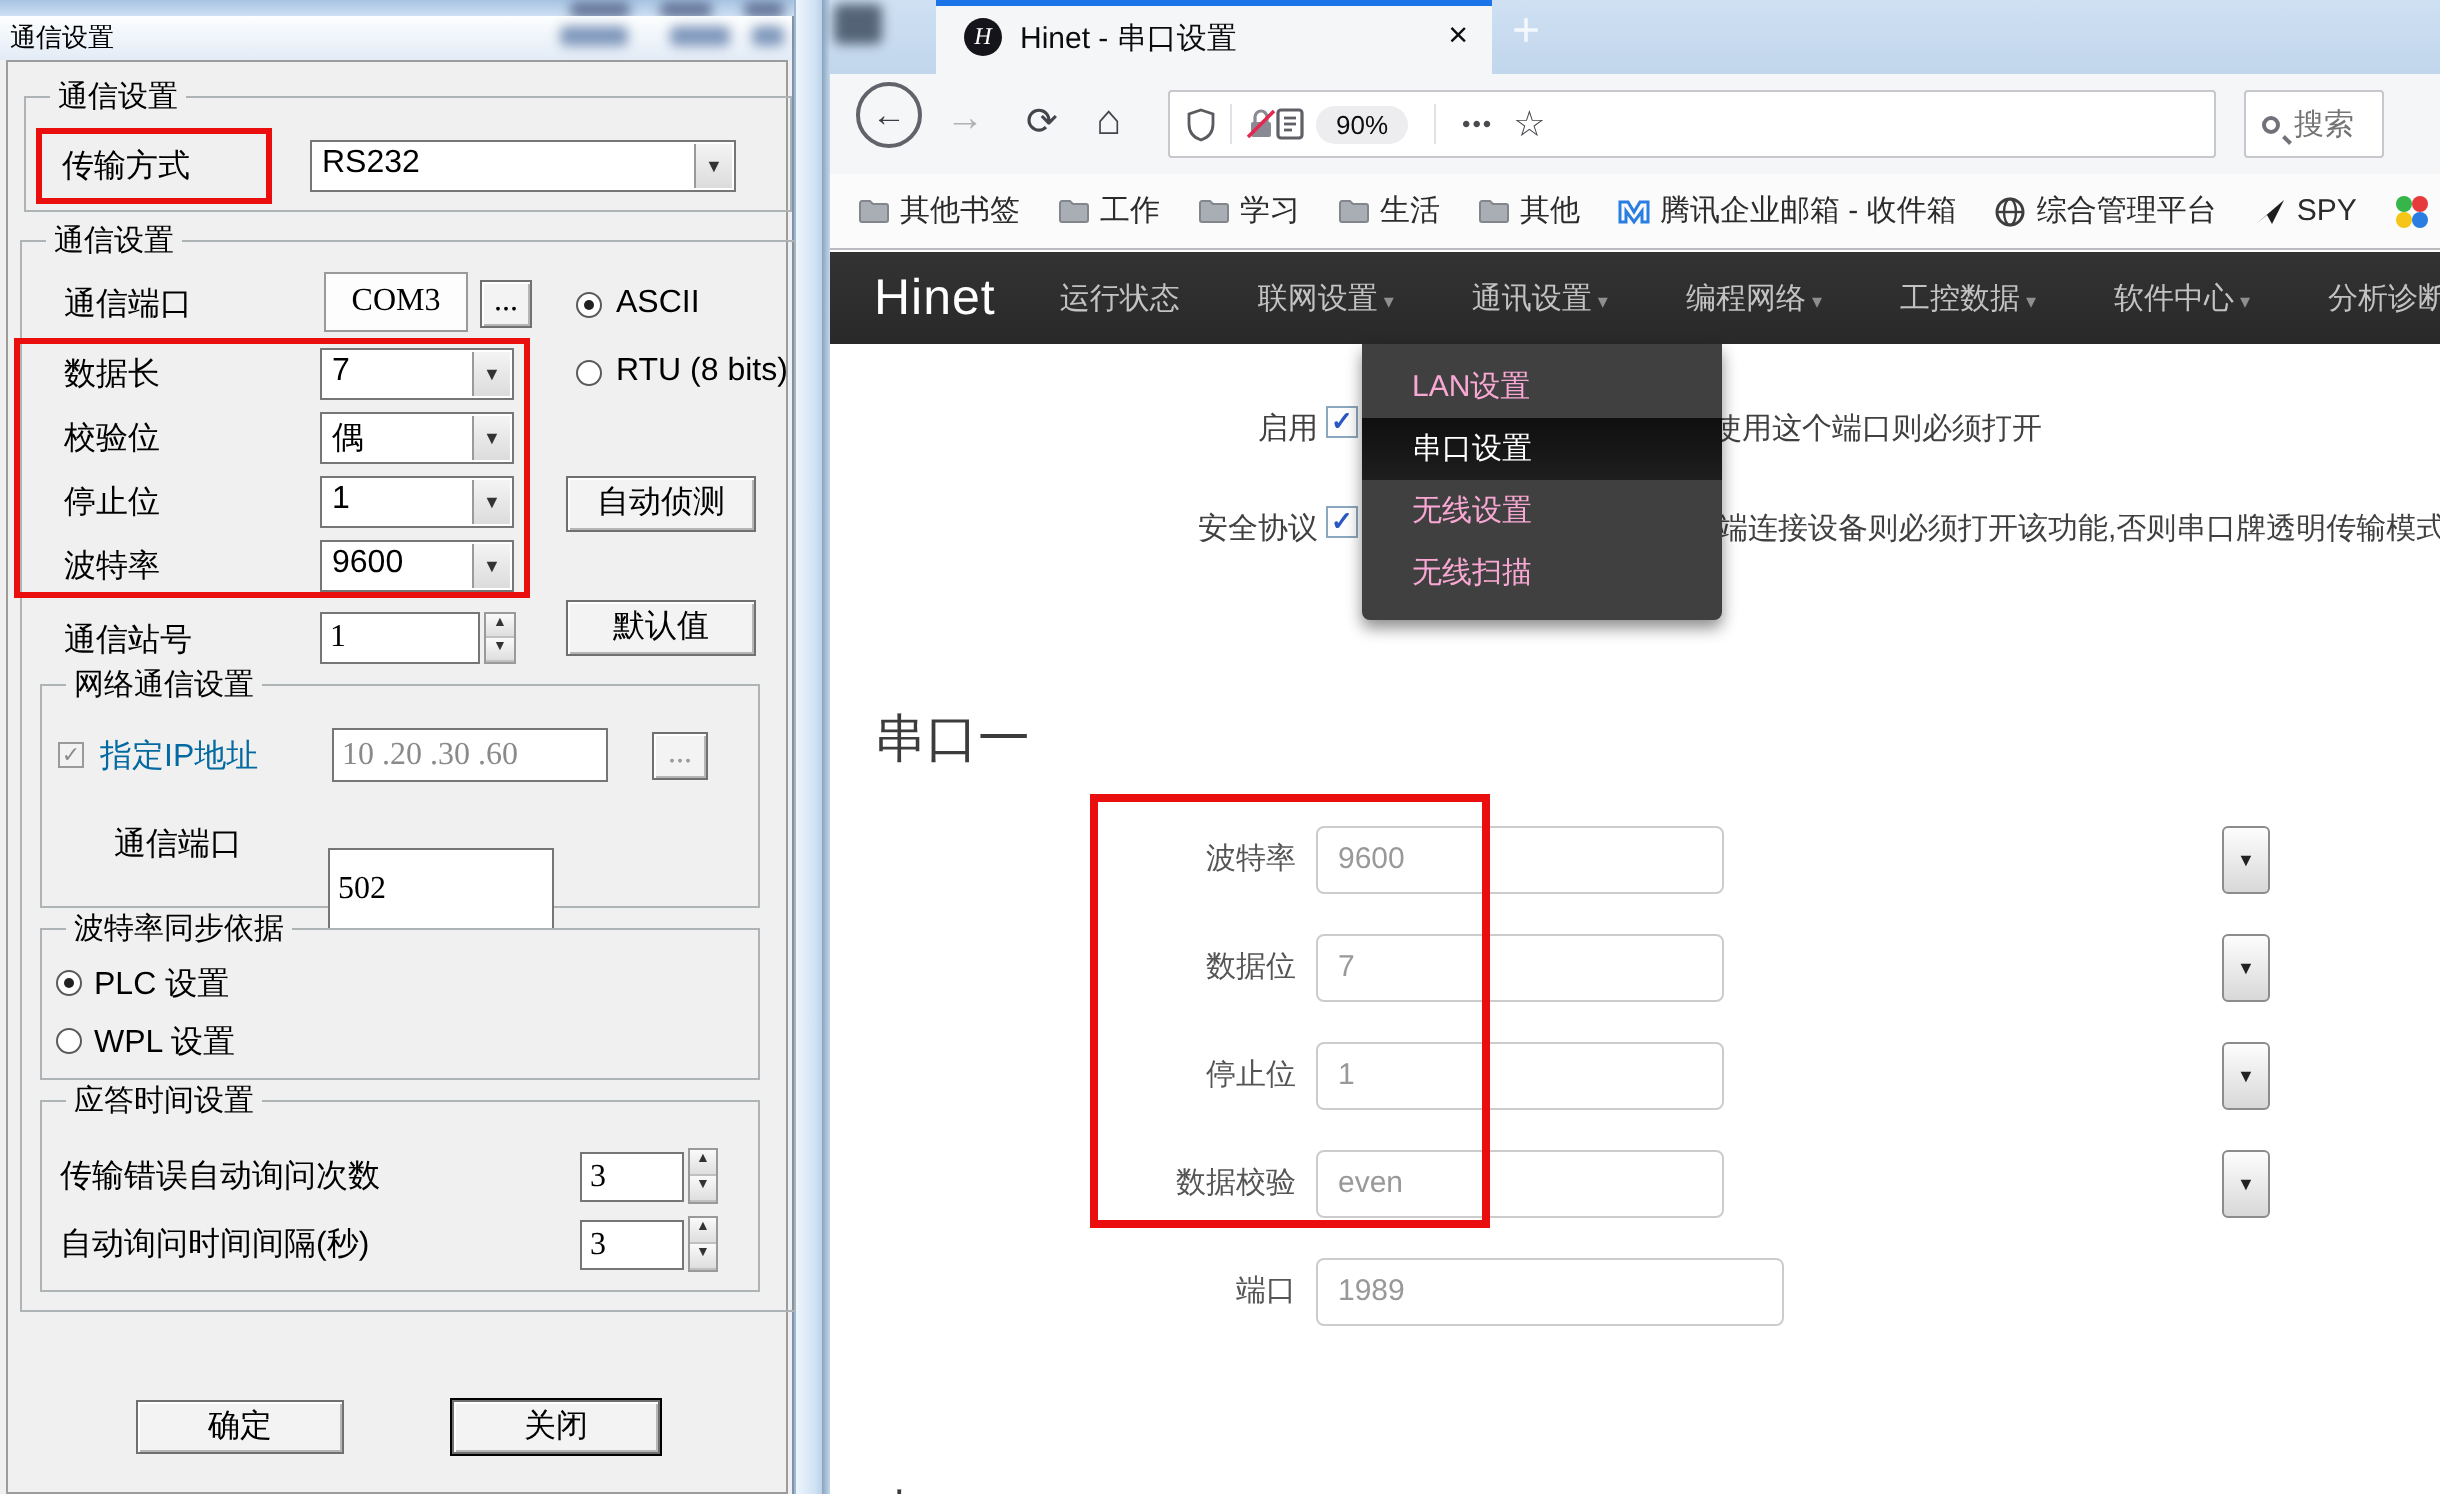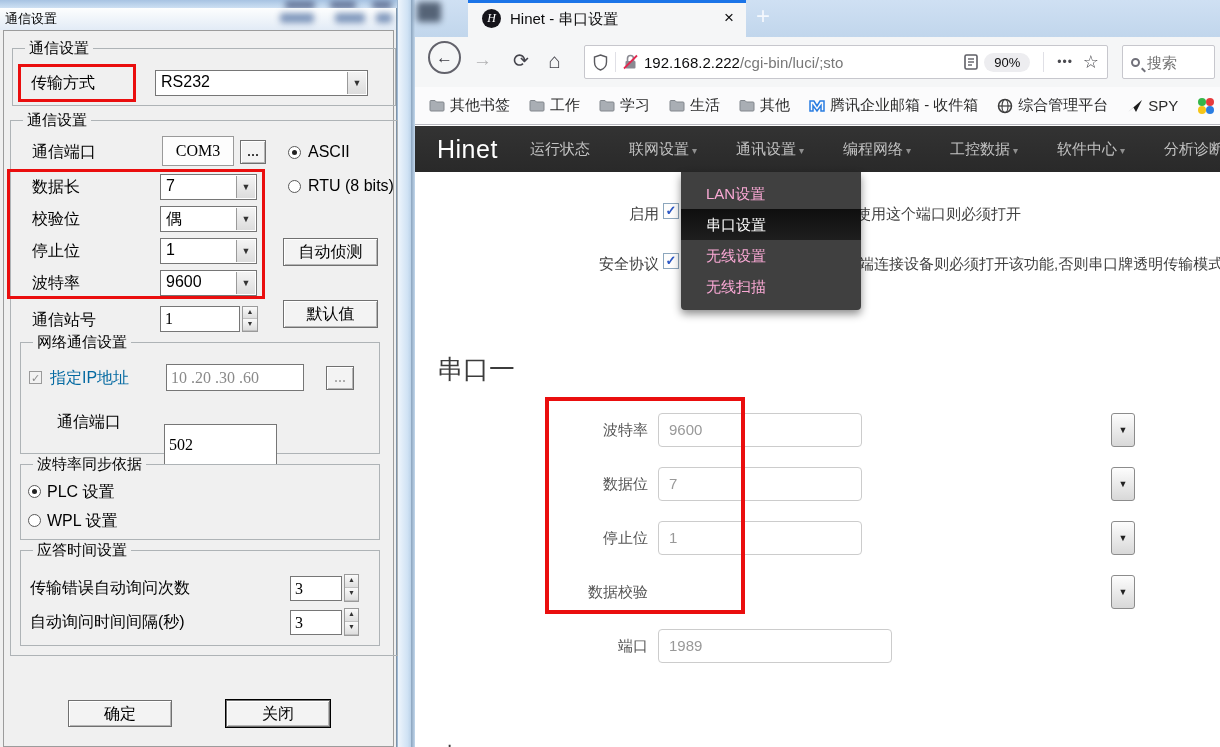--- a/index.html
+++ b/index.html
@@ -82,21 +82,21 @@
     border:1px solid #c7c7cd; border-radius:2px; display:flex;
     align-items:center; padding:0 8px; }
   .urlsep { width:1px; height:20px; background:#e0e0e6; margin:0 7px; }
   .urltext { flex:1; min-width:0; overflow:hidden; white-space:nowrap;
     font-size:15px; }
   .urlhost { color:#0c0c0d; } .urlpath { color:#787878; }
   .zoom-pill { background:#ededf0; border-radius:10px; font-size:13px;
     color:#0c0c0d; padding:2px 10px; margin:0 6px; }
   .dots { color:#4a4a4f; font-size:12px; letter-spacing:1px; margin:0 6px; }
   .star { color:#4a4a4f; font-size:18px; margin-left:4px; }
-  .searchbox { left:707px; top:8px; width:93px; height:34px; background:#fff;
+  .searchbox { left:707px; top:8px; width:70px; height:34px; background:#fff;
     border:1px solid #c7c7cd; border-radius:2px; display:flex; align-items:center;
     padding:0 8px; }
   .mag { width:9px; height:9px; border:2px solid #71717a; border-radius:50%;
     position:relative; flex:none; }
   .mag::after { content:""; position:absolute; width:5px; height:2px;
     background:#71717a; transform:rotate(45deg); left:8px; top:9px; }
   .searchbox input { border:none; outline:none; width:60px; font-size:15px;
     margin-left:7px; color:#777; background:transparent;
     font-family:"Liberation Sans",sans-serif; }
   .bmbar { left:415px; top:87px; width:805px; height:38px; background:#fbfbfc;
@@ -279,21 +279,20 @@
           </svg>
       </span>
       <span class="urlsep"></span>
       <span style="position:relative;">
         <svg width="15" height="16" viewBox="0 0 15 16">
             <rect x="2.5" y="7" width="10" height="7.5" rx="1" fill="#8a8a92"></rect>
             <path d="M4.5 7 V4.5 a3 3 0 0 1 6 0 V7" fill="none" stroke="#8a8a92" stroke-width="1.6"></path>
             <line x1="1" y1="14.5" x2="14" y2="1.5" stroke="#e22850" stroke-width="1.8"></line>
           </svg>
       </span>
-      <span class="urltext" style="margin-left:6px;"><span class="urlhost">192.168.2.222</span><span class="urlpath">/cgi-bin/luci/;sto</span></span>
       <span>
         <svg width="14" height="16" viewBox="0 0 14 16">
             <rect x="1" y="1" width="12" height="14" rx="1.5" fill="none" stroke="#5f5f66" stroke-width="1.6"></rect>
             <line x1="4" y1="5" x2="10" y2="5" stroke="#5f5f66" stroke-width="1.4"></line>
             <line x1="4" y1="8" x2="10" y2="8" stroke="#5f5f66" stroke-width="1.4"></line>
             <line x1="4" y1="11" x2="8" y2="11" stroke="#5f5f66" stroke-width="1.4"></line>
           </svg>
       </span>
       <span class="zoom-pill">90%</span>
       <span class="urlsep"></span>
@@ -413,20 +412,21 @@
       <div class="fbox abs" style="left:0;top:0;width:204px;">7</div>
       <div class="fbtn abs">▼</div>
     </div>
     <div class="abs flabel" style="left:113px;top:395px;">停止位</div>
     <div class="abs" style="left:243px;top:395px;width:478px;height:34px;">
       <div class="fbox abs" style="left:0;top:0;width:204px;">1</div>
       <div class="fbtn abs">▼</div>
     </div>
     <div class="abs flabel" style="left:113px;top:449px;">数据校验</div>
     <div class="abs" style="left:243px;top:449px;width:478px;height:34px;">
+      <div class="fbox abs" style="left:0;top:0;width:204px;">even</div>
       <div class="fbtn abs">▼</div>
     </div>
     <div class="abs flabel" style="left:113px;top:503px;">端口</div>
     <div class="fbox abs" style="left:243px;top:503px;width:234px;">1989</div>
 
     <div class="abs sect" style="left:22px;top:614px;">串口二</div>
   </div>
 
 </div>
 

